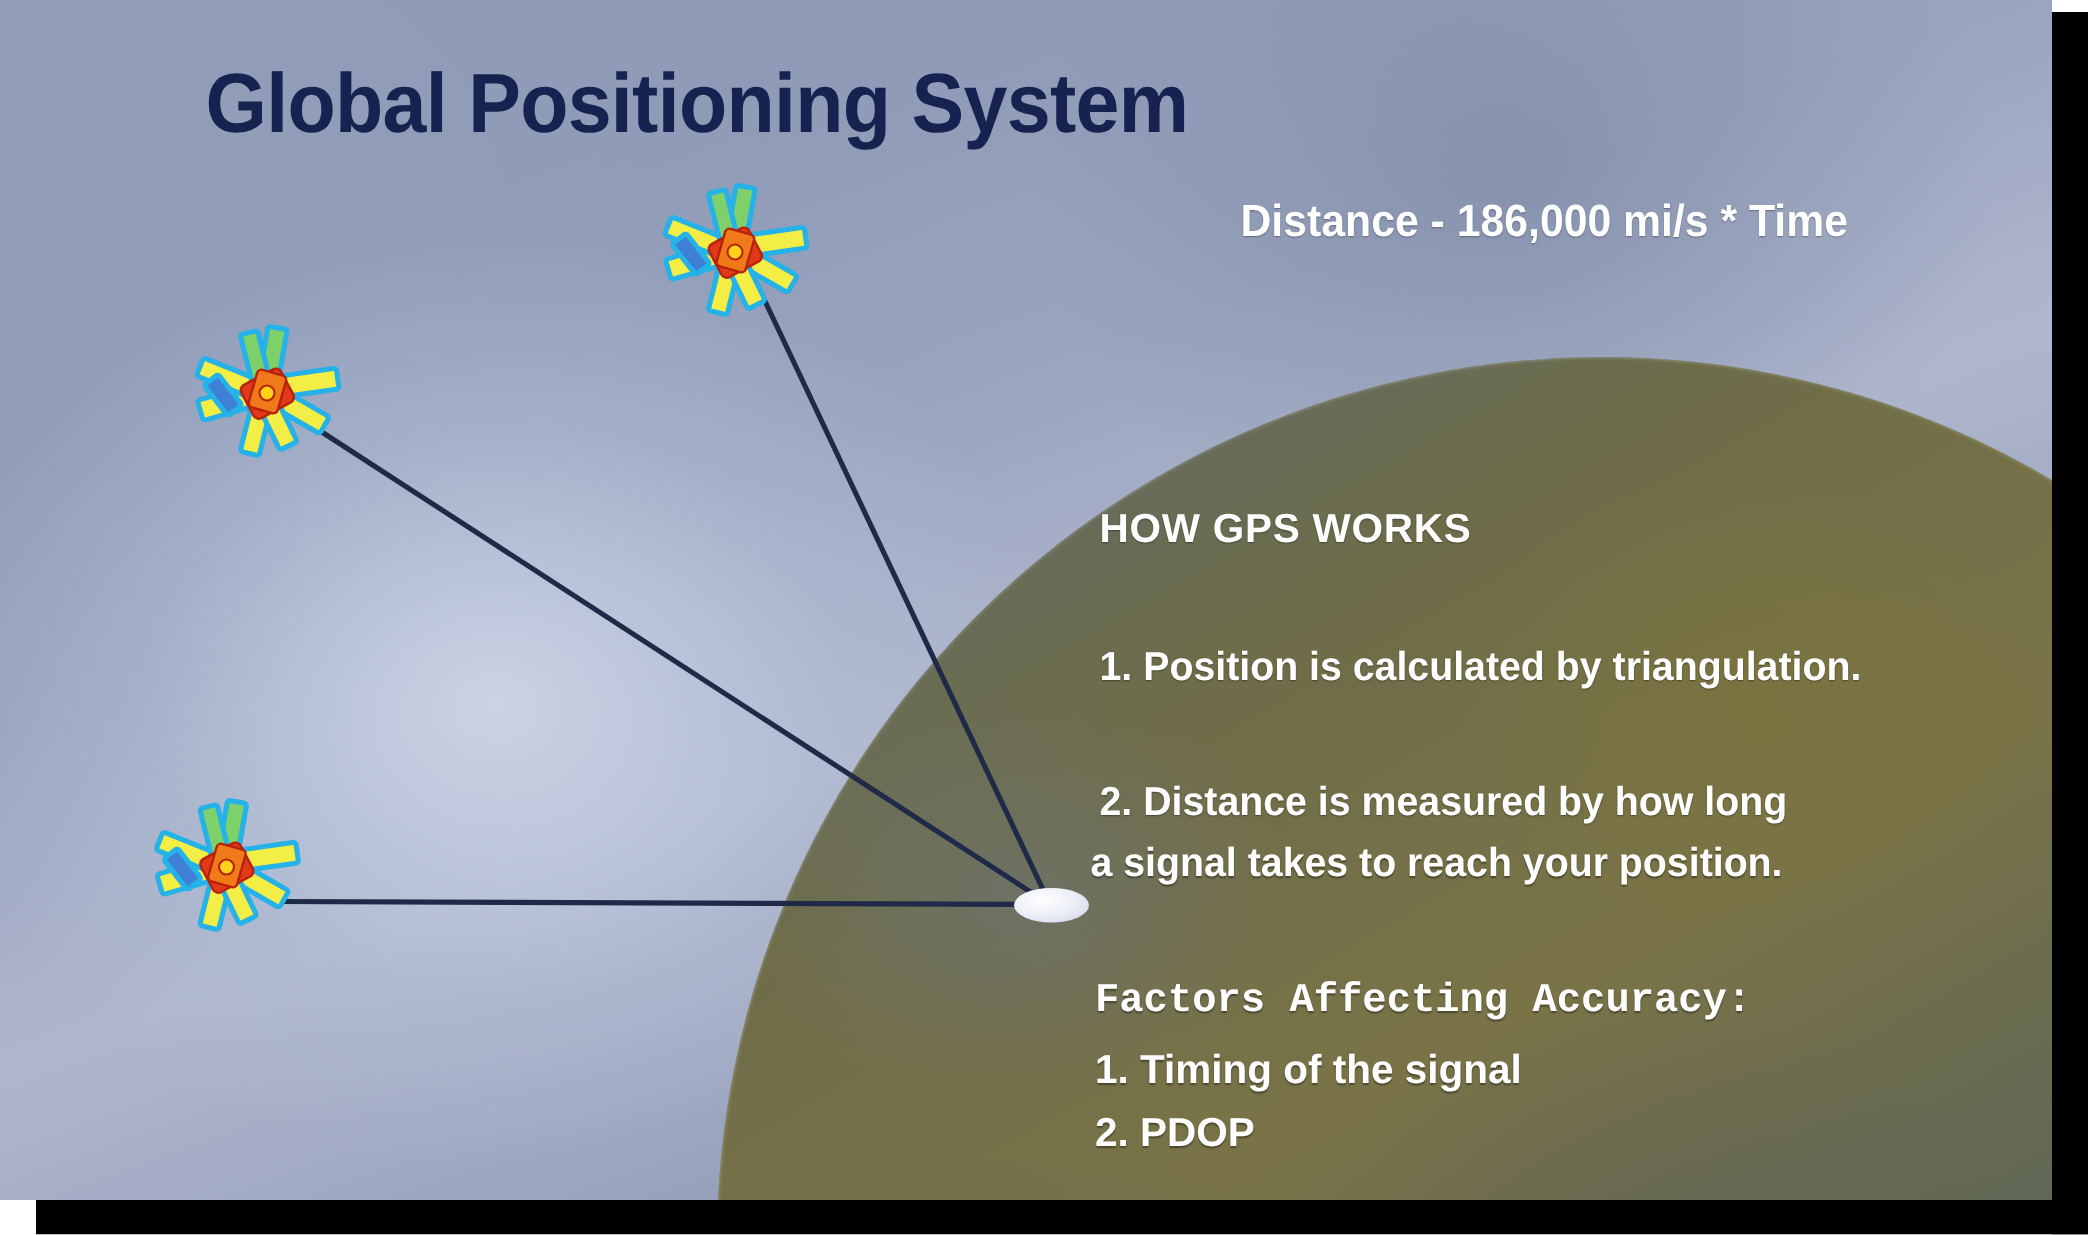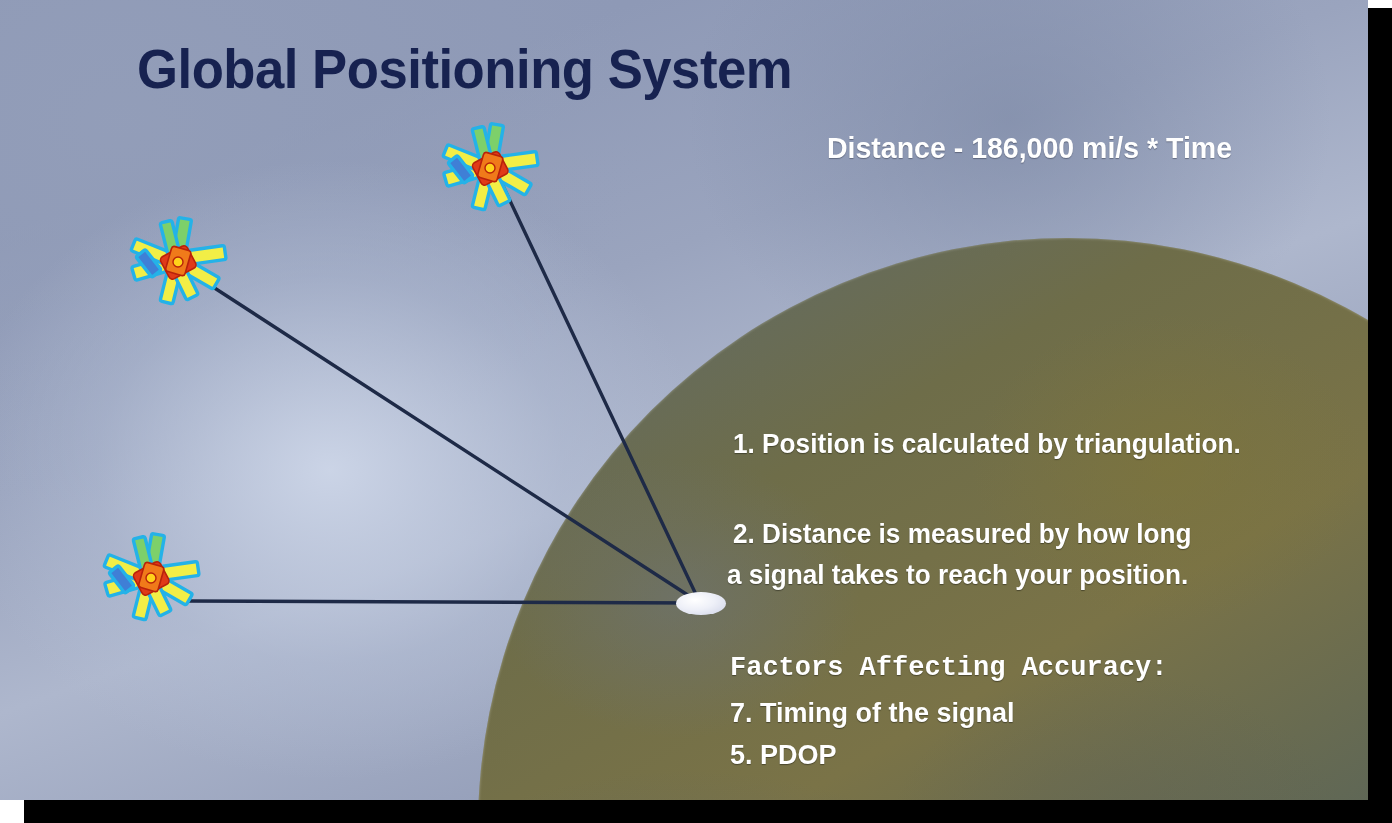--- a/index.html
+++ b/index.html
@@ -157,27 +157,28 @@
           </g>
           <circle cx="0" cy="0" r="5" fill="#ffd21a" stroke="#b8220b" stroke-width="1.4"></circle>
         </g>
       </svg>
     </div>
 
     <div id="title">Global Positioning System</div>
 
     <div id="distance-formula">Distance - 186,000 mi/s * Time</div>
 
+    <div id="howgps-heading">HOW GPS WORKS</div>
 
     <div class="step" id="step1">1.  Position is calculated by triangulation.</div>
     <div class="step" id="step2-l1">2.  Distance is measured by how long</div>
     <div class="step" id="step2-l2">a signal takes to reach your position.</div>
 
     <div id="factors-heading">Factors Affecting Accuracy:</div>
-    <div class="factor" id="factor1">7.  Timing of the signal</div>
-    <div class="factor" id="factor2">5.  PDOP</div>
+    <div class="factor" id="factor1">1.  Timing of the signal</div>
+    <div class="factor" id="factor2">2.  PDOP</div>
 
   </div>
 
   <div id="border-right"></div>
   <div id="border-bottom"></div>
 
 </div>
 
 </body></html>

